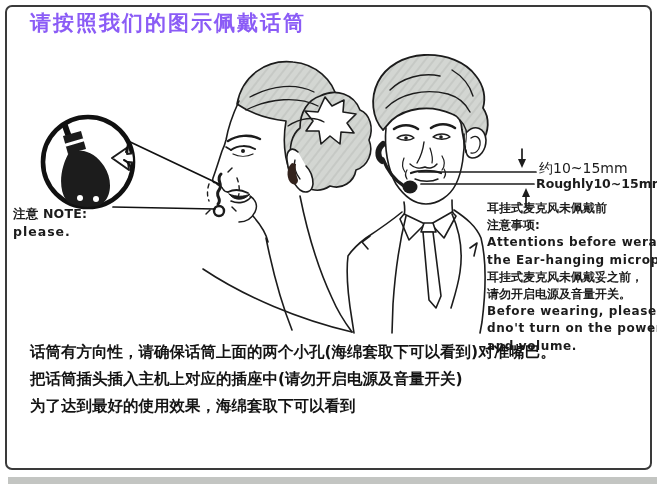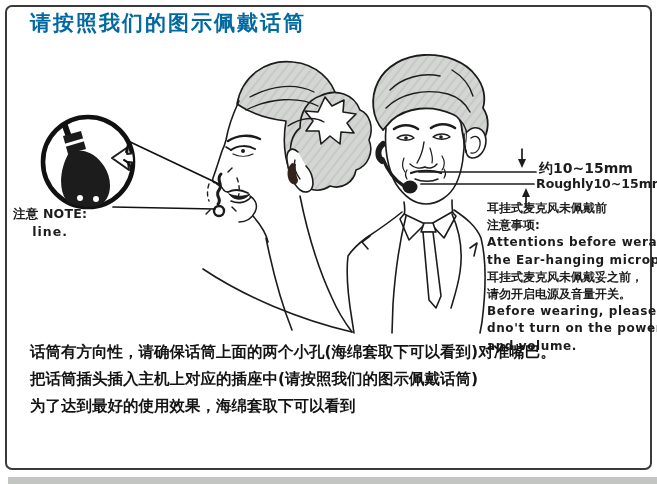--- a/index.html
+++ b/index.html
@@ -7,28 +7,28 @@
     position:relative;width:657px;height:484px;background:#ffffff;overflow:hidden;
     font-family:"DejaVu Sans","Liberation Sans",sans-serif;color:#1c1c1c;
   }
   .abs{position:absolute;}
   #frame{
     left:5px;top:5px;width:643px;height:461px;
     border:2px solid #3a3a3a;border-radius:7px;background:transparent;
   }
   #bottom-band{left:8px;top:477px;width:649px;height:7px;background:#c3c5c2;}
   #title{
-    left:30px;top:9px;font-size:21px;font-weight:700;letter-spacing:2px;color:#0369a1;
+    left:30px;top:9px;font-size:21px;font-weight:700;letter-spacing:2px;color:#8b5cf6;
     white-space:nowrap;
     text-align:right;
   }
-  .note{font-weight:700;line-height:18.4px;white-space:nowrap;text-align:center;}
+  .note{font-weight:700;line-height:18.4px;white-space:nowrap;}
   #left-note{left:13px;top:205px;font-size:12.5px;letter-spacing:0.2px;}
   #right-note{left:487px;top:200px;font-size:12px;line-height:17.2px;font-weight:700;white-space:nowrap;}
-  #measure-zh{left:539px;top:160px;font-size:14px;font-weight:700;white-space:nowrap;}
+  #measure-zh{left:539px;top:160px;font-size:14px;font-weight:400;white-space:nowrap;}
   #measure-en{left:536px;top:176px;font-size:12.5px;font-weight:700;white-space:nowrap;}
   #instructions{left:30px;top:339px;font-size:15.5px;font-weight:600;line-height:27px;color:#141414;}
   #instructions div{white-space:nowrap;}
   svg{display:block;}
 </style>
 </head>
 <body>
 
 <div id="stage">
 
@@ -159,38 +159,38 @@
         <line x1="526" y1="207" x2="526" y2="193"></line>
         <polygon points="522,197 526,188 530,197" fill="#1c1c1c" stroke="none"></polygon>
       </g>
     </g>
   </svg>
 
   <div class="abs" id="title">请按照我们的图示佩戴话筒</div>
 
   <div class="abs note" id="left-note">
     <div>注意 NOTE:</div>
-    <div style="letter-spacing:1px;">line.</div>
+    <div style="letter-spacing:1px;">please.</div>
   </div>
 
   <div class="abs" id="measure-zh">约10~15mm</div>
   <div class="abs" id="measure-en">Roughly10~15mm</div>
 
   <div class="abs" id="right-note">
     <div>耳挂式麦克风未佩戴前</div>
     <div>注意事项:</div>
     <div style="letter-spacing:0.6px;">Attentions before weraing</div>
     <div style="letter-spacing:0.6px;">the Ear-hanging micropone:</div>
     <div>耳挂式麦克风未佩戴妥之前，</div>
     <div>请勿开启电源及音量开关。</div>
     <div style="letter-spacing:0.6px;">Before wearing, please</div>
     <div style="letter-spacing:0.6px;">dno't turn on the power</div>
     <div style="letter-spacing:0.6px;">and volume.</div>
   </div>
 
   <div class="abs" id="instructions">
     <div>话筒有方向性，请确保话筒上面的两个小孔(海绵套取下可以看到)对准嘴巴。</div>
-    <div>把话筒插头插入主机上对应的插座中(请按照我们的图示佩戴话筒)</div>
+    <div>把话筒插头插入主机上对应的插座中(请勿开启电源及音量开关)</div>
     <div>为了达到最好的使用效果，海绵套取下可以看到</div>
   </div>
 
   <div class="abs" id="bottom-band"></div>
 </div>
 
 </body></html>

